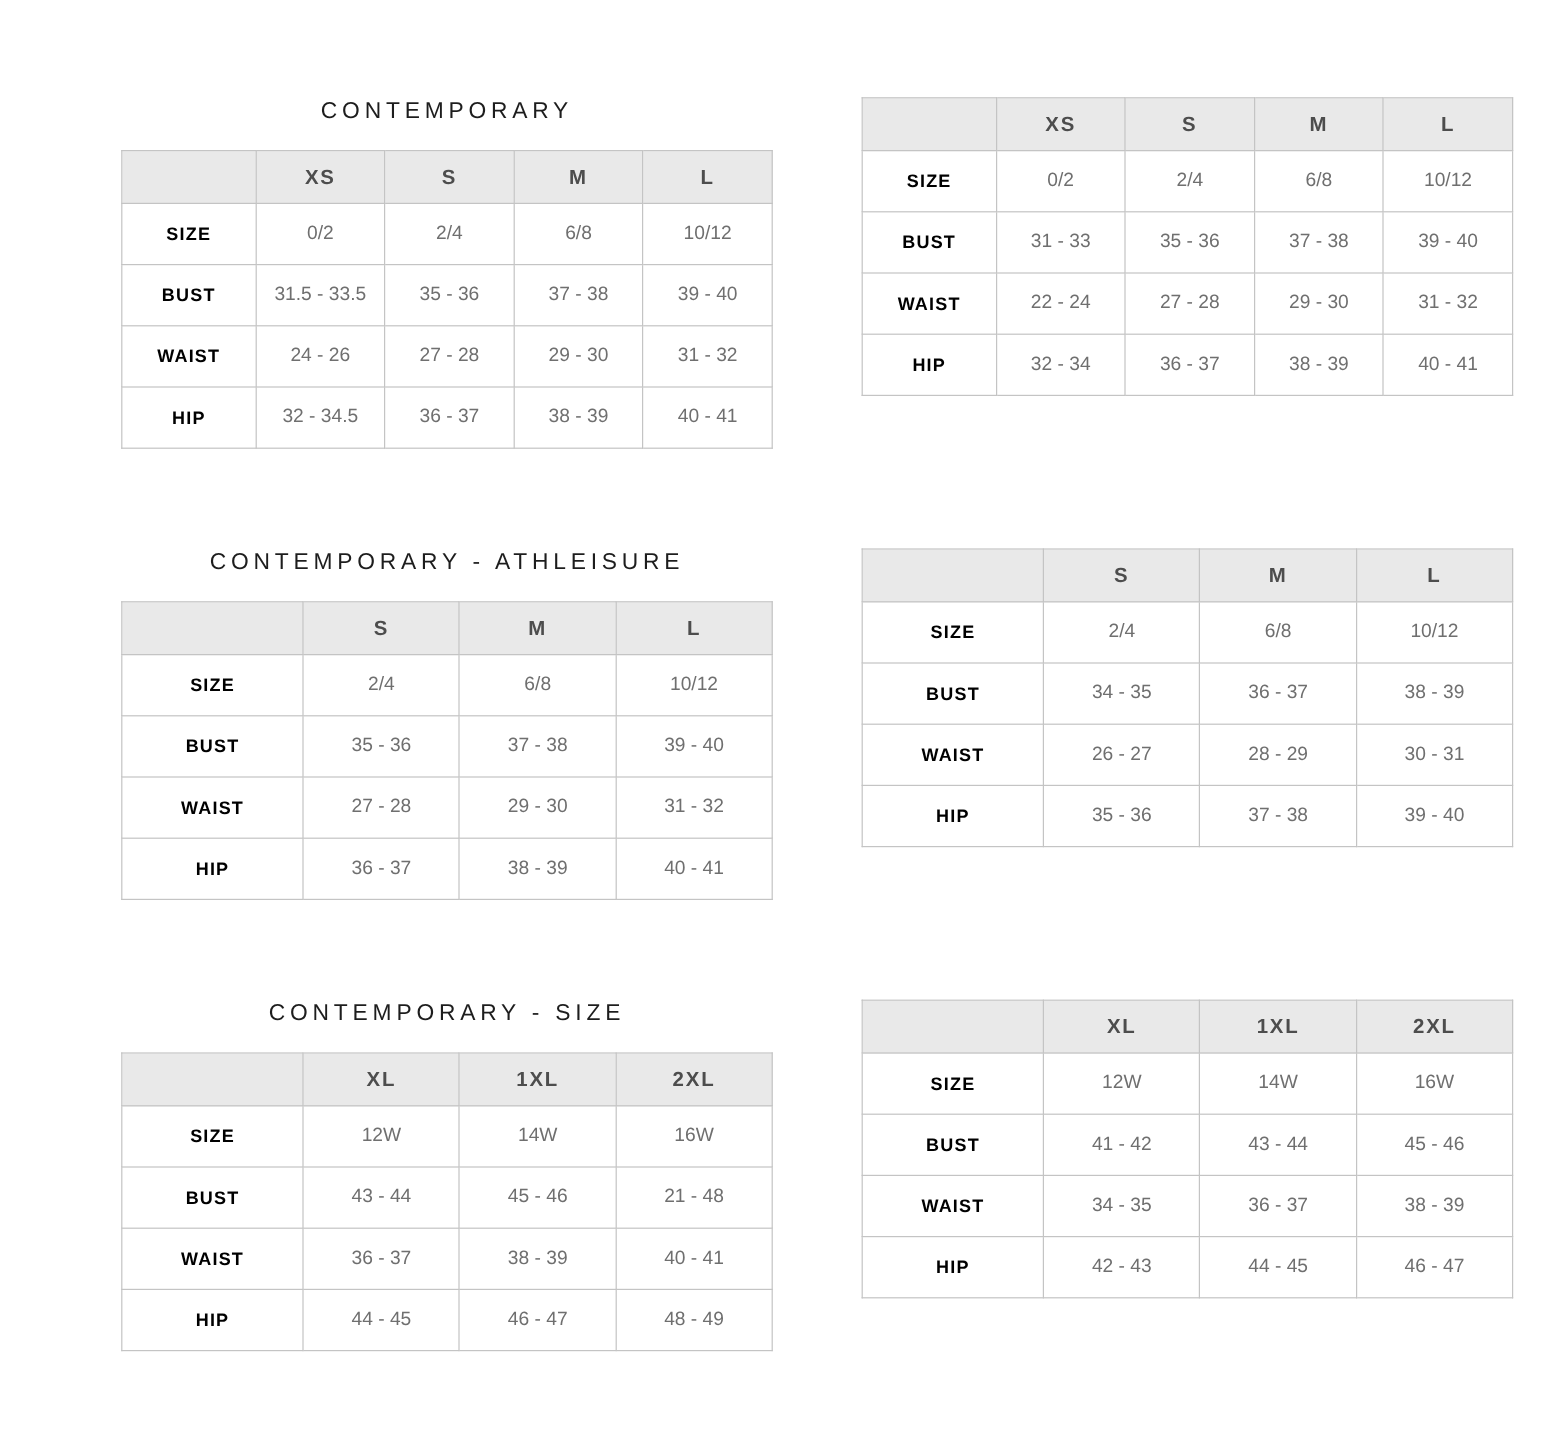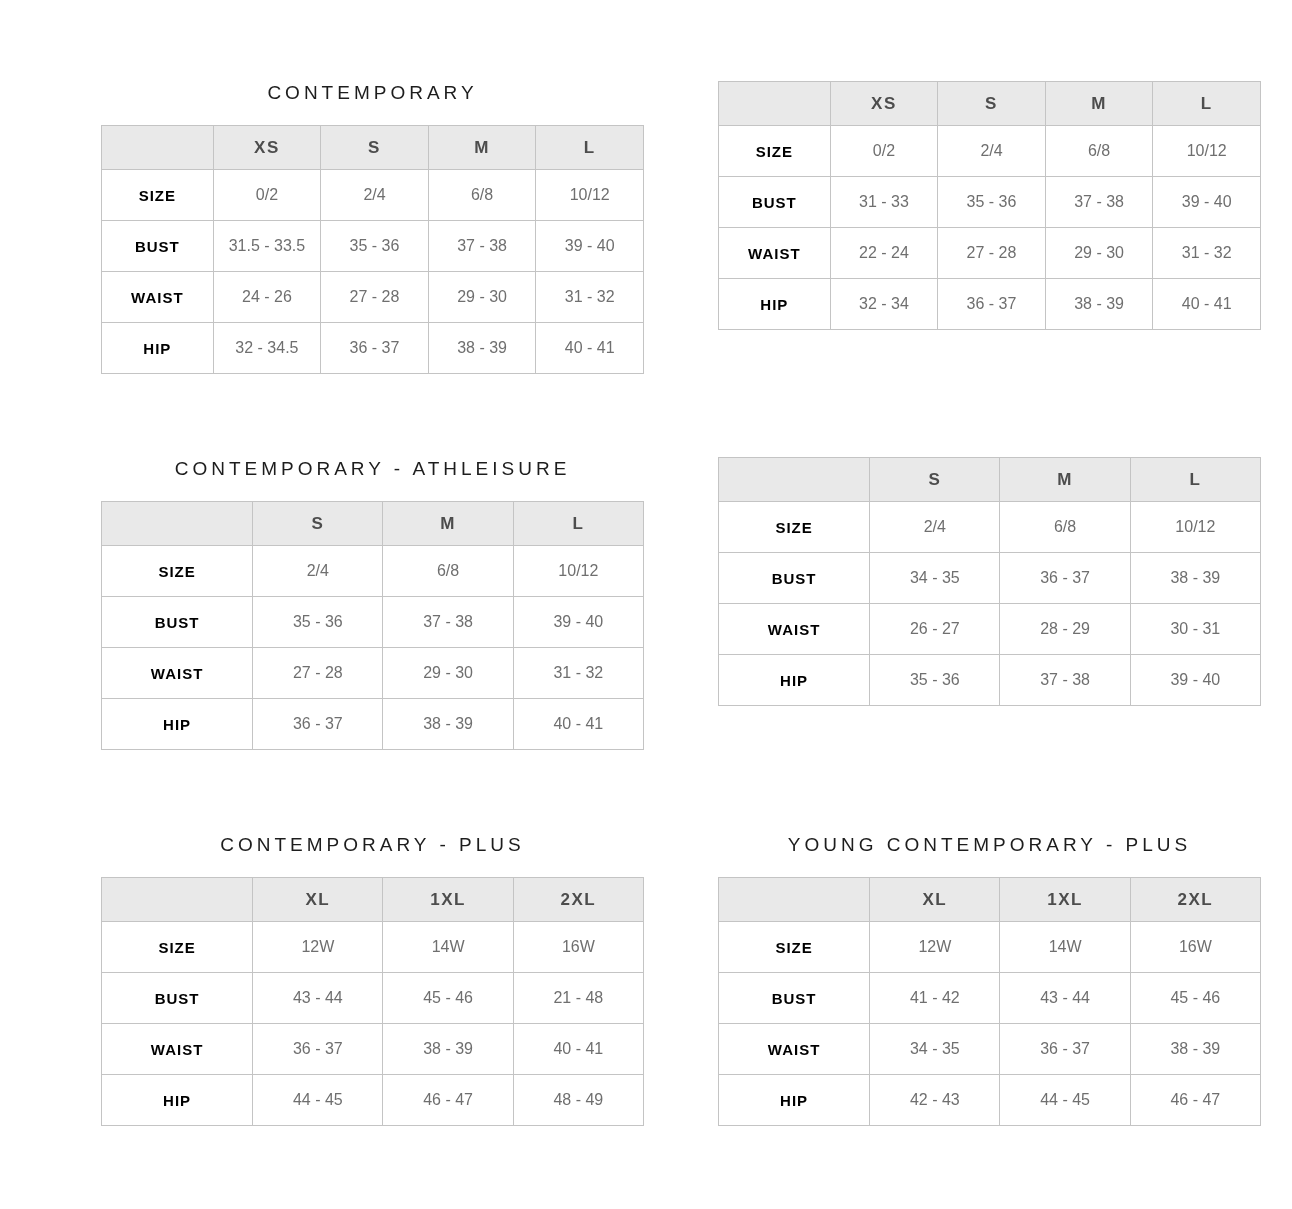--- a/index.html
+++ b/index.html
@@ -260,21 +260,21 @@
           <td class="label">HIP</td>
           <td class="value">35 - 36</td>
           <td class="value">37 - 38</td>
           <td class="value">39 - 40</td>
         </tr>
       </tbody>
     </table>
   </section>
 
   <section class="panel">
-    <h2 class="title">CONTEMPORARY - PLUS</h2>
+    <h2 class="title">CONTEMPORARY - SIZE</h2>
     <table class="chart cols-3">
       <colgroup>
           <col class="c-label">
           <col class="c-data">
           <col class="c-data">
           <col class="c-data">
         </colgroup>
       <thead>
         <tr>
           <th></th>
@@ -306,21 +306,20 @@
           <td class="label">HIP</td>
           <td class="value">44 - 45</td>
           <td class="value">46 - 47</td>
           <td class="value">48 - 49</td>
         </tr>
       </tbody>
     </table>
   </section>
 
   <section class="panel">
-    <h2 class="title">YOUNG CONTEMPORARY - PLUS</h2>
     <table class="chart cols-3">
       <colgroup>
           <col class="c-label">
           <col class="c-data">
           <col class="c-data">
           <col class="c-data">
         </colgroup>
       <thead>
         <tr>
           <th></th>

